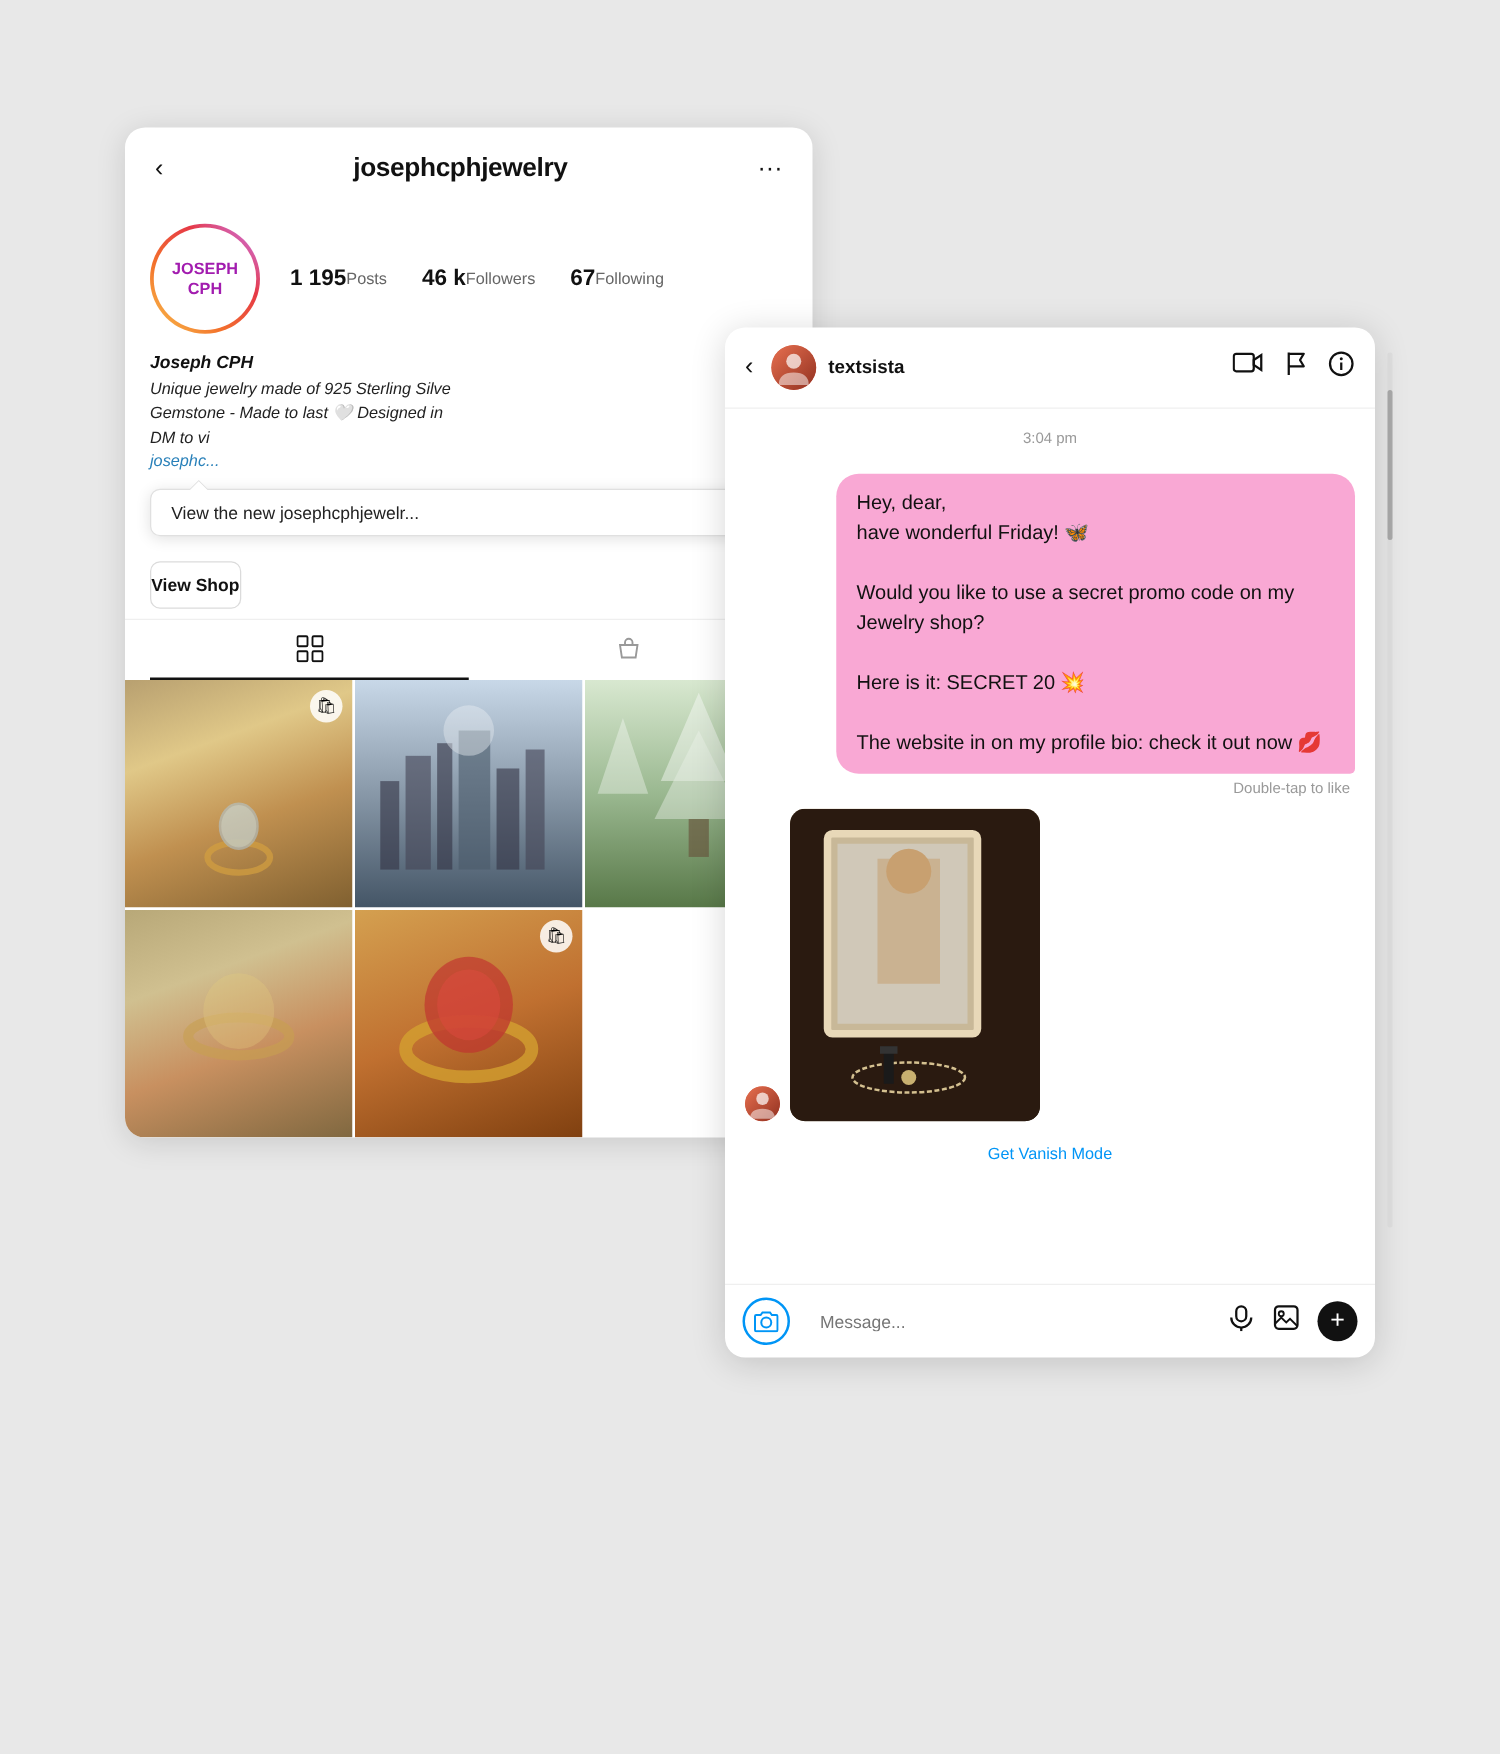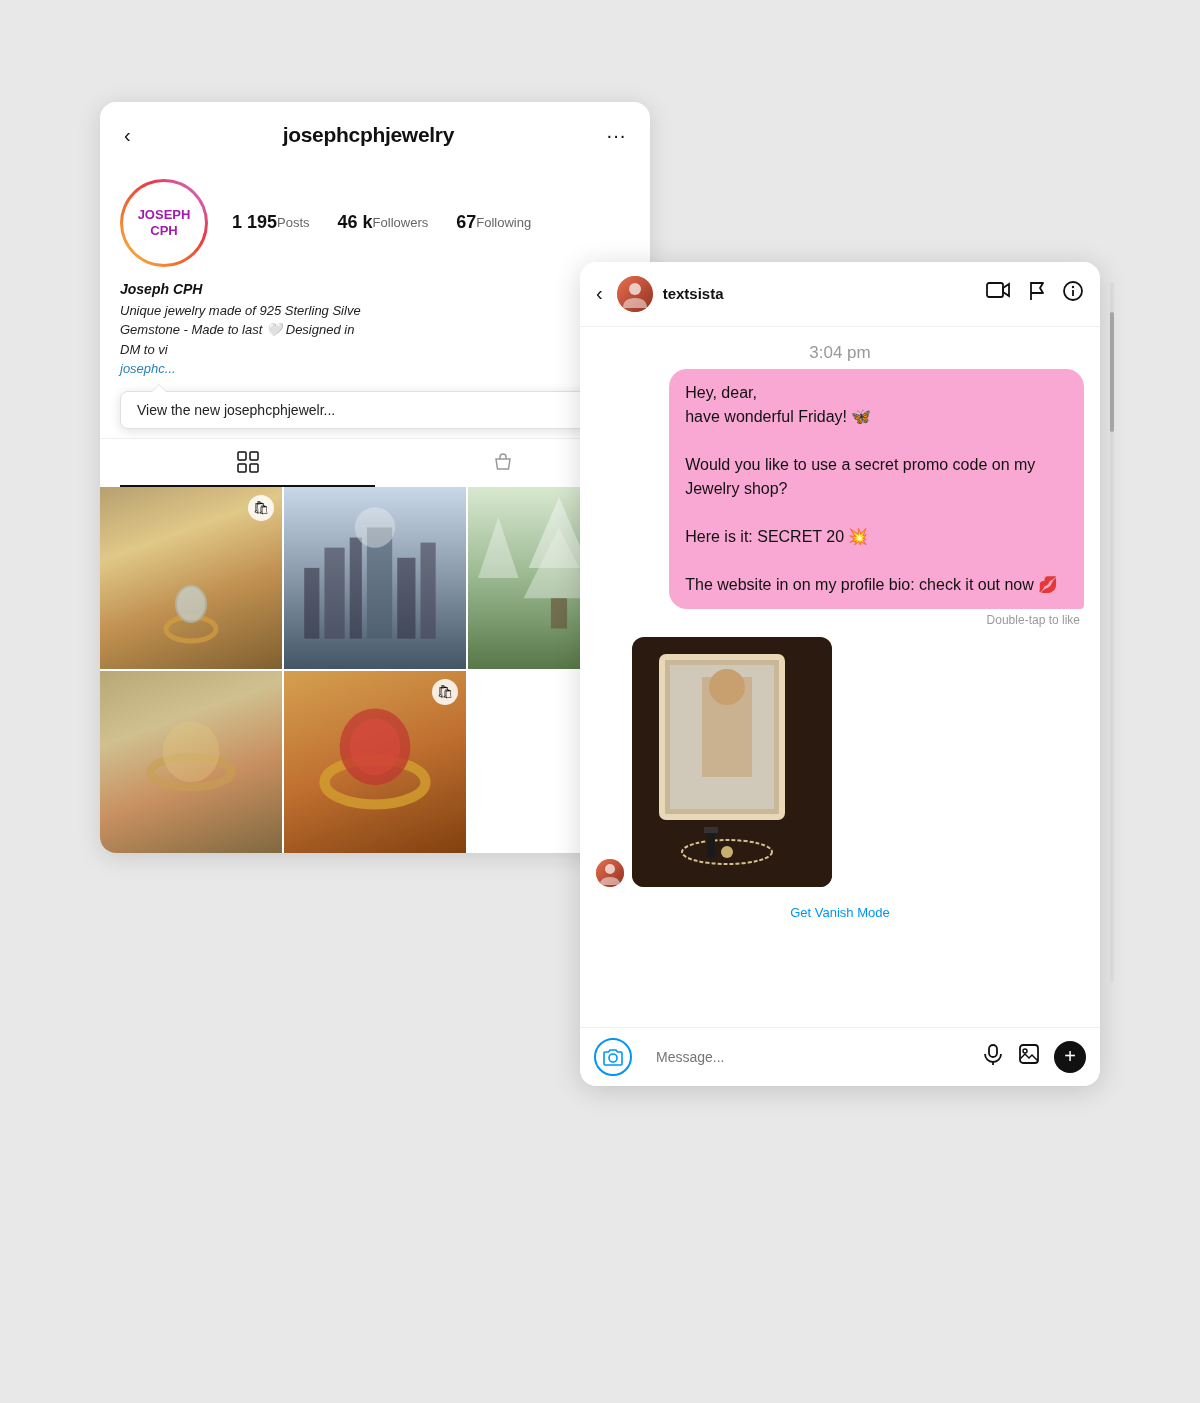--- a/index.html
+++ b/index.html
@@ -123,21 +123,21 @@
     }
     
     .tooltip-dropdown {
       background: #fff;
       border: 1px solid #e0e0e0;
       border-radius: 8px;
       box-shadow: 0 2px 12px rgba(0,0,0,0.12);
       padding: 10px 16px;
       font-size: 14px;
       color: #222;
-      margin: 0 20px 9px;
+      margin: 0 20px 20px;
       position: relative;
     }
     .tooltip-dropdown::before {
       content: '';
       position: absolute;
       top: -8px;
       left: 30px;
       border-left: 8px solid transparent;
       border-right: 8px solid transparent;
       border-bottom: 8px solid #e0e0e0;
@@ -314,23 +314,23 @@
     
     .dm-body {
       flex: 1;
       padding: 16px;
       overflow-y: auto;
       max-height: 750px;
       min-height: 700px;
     }
     .dm-time {
       text-align: center;
-      font-size: 17px;
+      font-size: 12px;
       color: #999;
-      margin-bottom: 6px;
+      margin-bottom: 22px;
     }
     .dm-bubble-wrap {
       display: flex;
       justify-content: flex-end;
       margin-bottom: 4px;
     }
     .dm-bubble {
       background: #f9a8d4;
       border-radius: 18px 18px 4px 18px;
       padding: 12px 16px;
@@ -494,20 +494,23 @@
         Gemstone - Made to last 🤍 Designed in<br>
         DM to vi<br>
         <span class="bio-link">josephc...</span>
       </div>
     </div>
 
     <div class="tooltip-dropdown">
       <span>View the new josephcphjewelr...</span>
     </div>
 
+    <div style="padding: 0 20px 8px;">
+      <button class="btn-view-shop">View Shop</button>
+    </div>
 
 
     <div class="profile-tabs">
       <div class="tab-item active">
         <svg width="22" height="22" viewBox="0 0 22 22" fill="none" xmlns="http://www.w3.org/2000/svg">
           <rect x="1" y="1" width="8" height="8" rx="1" stroke="#111" stroke-width="1.5"></rect>
           <rect x="13" y="1" width="8" height="8" rx="1" stroke="#111" stroke-width="1.5"></rect>
           <rect x="1" y="13" width="8" height="8" rx="1" stroke="#111" stroke-width="1.5"></rect>
           <rect x="13" y="13" width="8" height="8" rx="1" stroke="#111" stroke-width="1.5"></rect>
         </svg>

